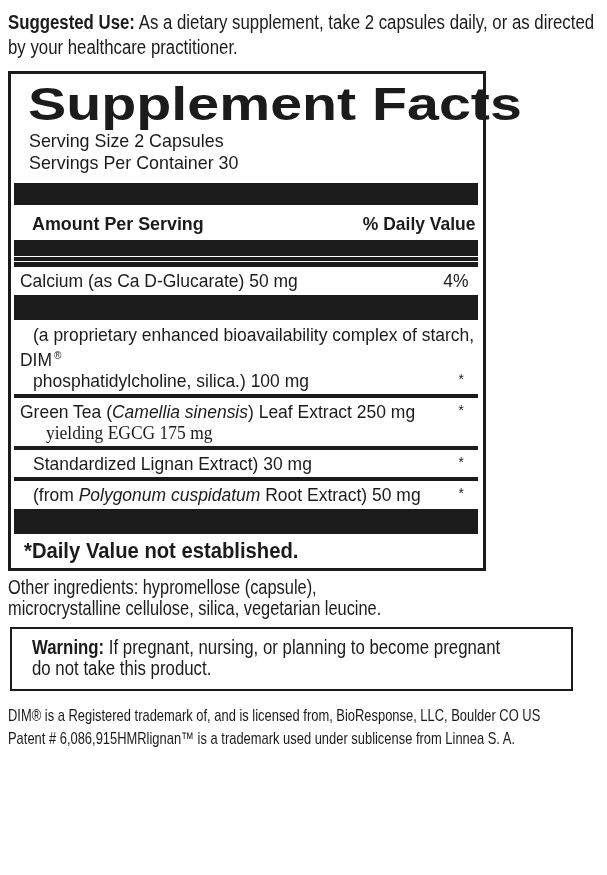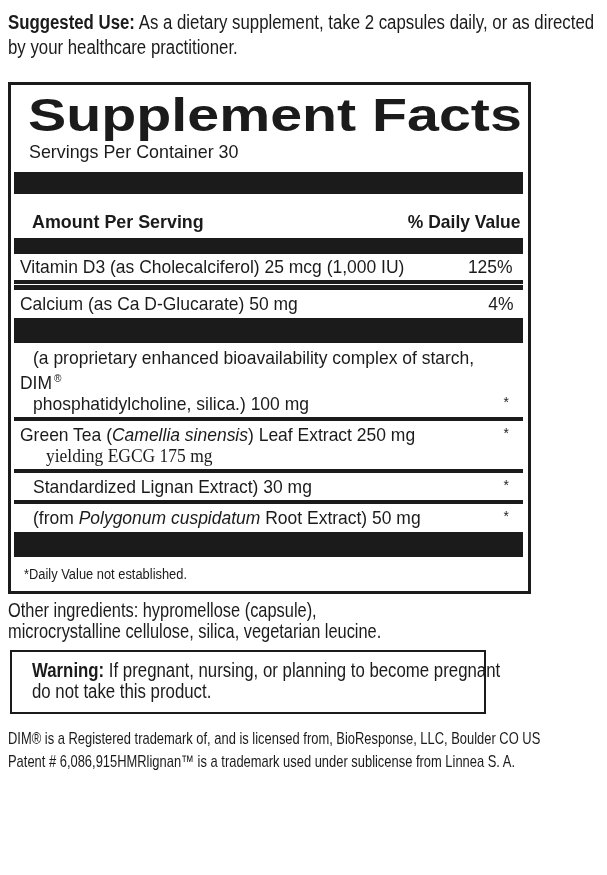--- a/index.html
+++ b/index.html
@@ -18,22 +18,22 @@
   .cond84 { transform: scaleX(0.84); transform-origin: 0 0; width: 119%; }
   .cond78 { transform: scaleX(0.78); transform-origin: 0 0; width: 128%; }
   .cond76 { transform: scaleX(0.76); transform-origin: 0 0; width: 131%; }
   .nowrap { white-space: nowrap; }
 
   .suggested { font-size: 20px; line-height: 25px; margin-top: 2px; }
   .suggested b { font-weight: bold; }
 
   
   .panel {
-    margin-top: 22px;
-    width: 523px;
+    margin-top: 11px;
+    width: 478px;
     border: 3px solid var(--ink);
     padding: 0 5px 0 3px;
   }
   .panel-title {
     font-size: 47px;
     font-weight: bold;
     line-height: 50px;
     margin: 5px 0 1px 14px;
     white-space: nowrap;
     display: inline-block;
@@ -45,80 +45,78 @@
   .serving .cx { display: inline-block; transform: scaleX(0.94); transform-origin: 0 50%; white-space: nowrap; }
 
   .bar { background: var(--ink); }
   .bar-top { height: 22px; margin-top: 9px; }
   .bar-mid { height: 16px; }
   .bar-section { height: 25px; margin: 2px 0; }
 
   .header-row {
     display: flex; justify-content: space-between; align-items: baseline;
     font-weight: bold; font-size: 19px;
-    padding: 17px 2px 5px 18px;
+    padding: 8px 2px 5px 18px;
   }
   .header-row .hl { display: inline-block; transform: scaleX(0.94); transform-origin: 0 50%; white-space: nowrap; }
   .header-row .hr { display: inline-block; transform: scaleX(0.92); transform-origin: 100% 50%; white-space: nowrap; }
 
   .rule { height: 4px; background: var(--ink); margin: 1px 0; }
   .rule-heavy { height: 5px; }
 
   .row { font-size: 19px; padding: 2px 0 2px 6px; }
   .row-line { position: relative; line-height: 21px; display: block; }
   .row-line .txt { display: inline-block; transform: scaleX(0.92); transform-origin: 0 50%; white-space: nowrap; }
   .row-line.indent-1 { padding-left: 13px; }
   .row-line.indent-2 { padding-left: 26px; font-family: Liberation Serif, serif; }
   .row sup { font-size: 11px; margin-left: 2px; }
   .val {
     position: absolute; right: 10px; top: 0;
     transform: scaleX(0.92); transform-origin: 100% 50%;
     white-space: nowrap;
   }
   .val-star { font-size: 15px; right: 14px; top: -2px; }
 
-  .footnote { font-size: 14px; line-height: 20px; padding: 5px 0 7px 10px; }
+  .footnote { font-size: 22px; line-height: 20px; padding: 5px 0 7px 10px; font-weight: bold; }
   .footnote .cx { display: inline-block; transform: scaleX(0.92); transform-origin: 0 50%; white-space: nowrap; }
 
   
   .other-ing { font-size: 21px; line-height: 21px; margin-top: 5px; }
   .warning-box {
     border: 2px solid var(--ink);
     margin: 9px 0 0 2px;
-    width: 476px;
+    width: 563px;
     padding: 8px 0 10px 20px;
   }
   .warning-text { font-size: 20px; line-height: 21px; }
   .warning-text b { font-weight: bold; }
   .legal { font-size: 17px; line-height: 23px; margin-top: 13px; }
 </style>
 </head>
 <body style="background: rgb(255, 255, 255);">
 
 <div class="page">
 
   <div class="suggested cond84"><b>Suggested Use:</b><span> As a dietary supplement, take 2 capsules daily, or as directed by your healthcare practitioner.</span></div>
 
   <div class="panel">
     <div><span class="panel-title">Supplement Facts</span></div>
+    <div class="serving"><span class="cx">Serving Size 2 Capsules</span></div>
     <div class="serving"><span class="cx">Servings Per Container 30</span></div>
 
     <div class="bar bar-top"></div>
 
     <div class="header-row">
       <span class="hl">Amount Per Serving</span>
       <span class="hr">% Daily Value</span>
     </div>
 
     <div class="bar bar-mid"></div>
 
     <div id="panel-rows">
-        <div class="row">
-          <div class="row-line"><span class="txt"><span>Vitamin D3 (as Cholecalciferol) 25 mcg (1,000 IU)</span></span><span class="val">125%</span></div>
-        </div>
         <div class="rule"></div>
         <div class="rule rule-heavy"></div>
         <div class="row">
           <div class="row-line"><span class="txt"><span>Calcium (as Ca D-Glucarate) 50 mg</span></span><span class="val">4%</span></div>
         </div>
         <div class="bar bar-section"></div>
         <div class="row">
           <div class="row-line indent-1"><span class="txt"><span>(a proprietary enhanced bioavailability complex of starch,</span></span></div>
           <div class="row-line"><span class="txt"><span>DIM</span><sup>®</sup></span></div>
           <div class="row-line indent-1"><span class="txt"><span>phosphatidylcholine, silica.) 100 mg</span></span><span class="val val-star">*</span></div>

